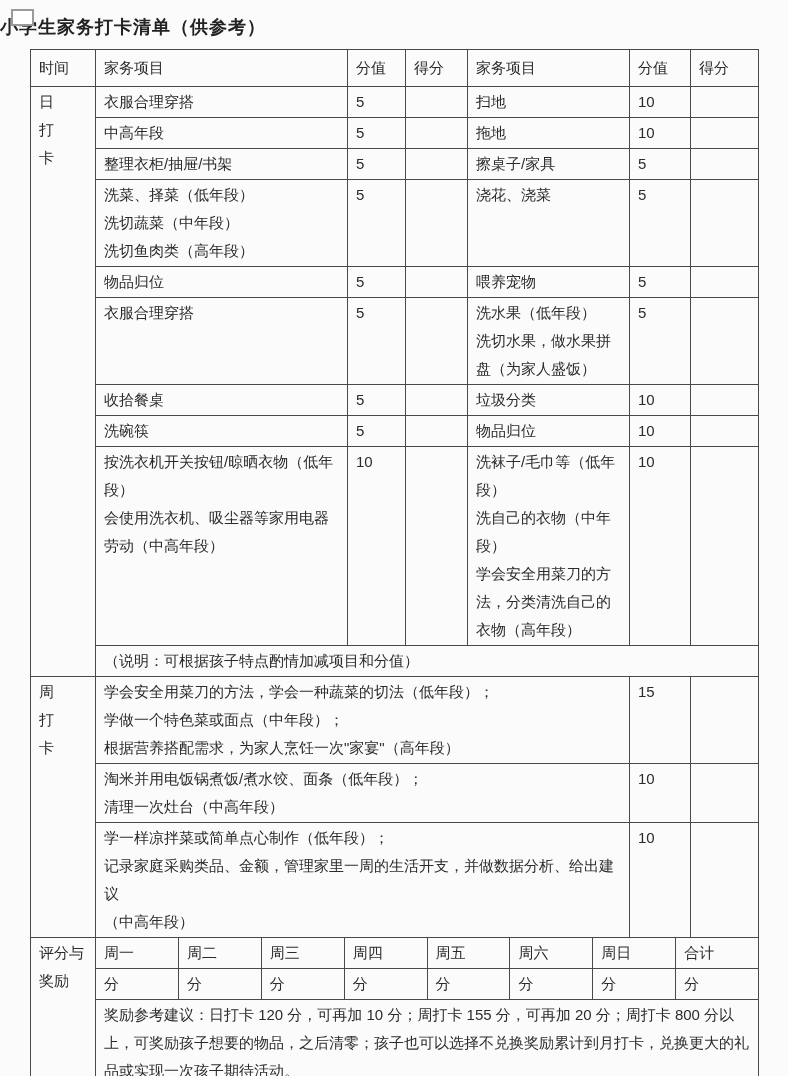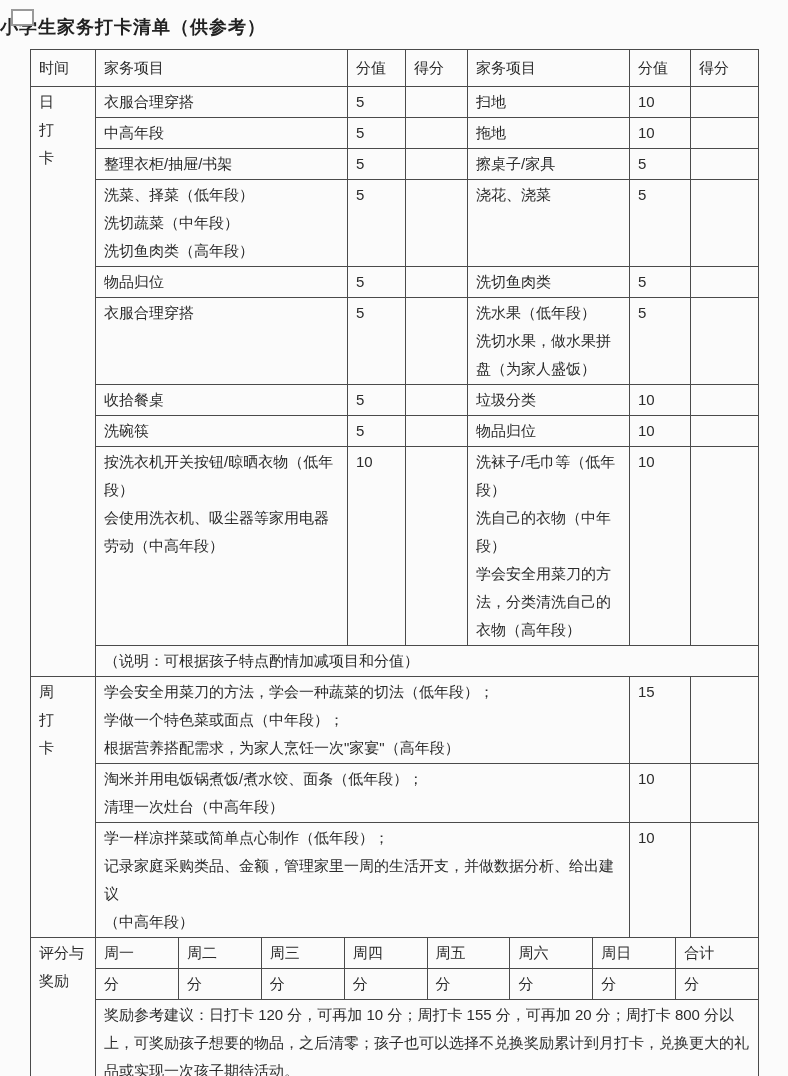--- a/index.html
+++ b/index.html
@@ -140,21 +140,21 @@
         <td class="num">5</td>
         <td></td>
         <td>浇花、浇菜</td>
         <td class="num">5</td>
         <td></td>
       </tr>
       <tr>
         <td>物品归位</td>
         <td class="num">5</td>
         <td></td>
-        <td>洗切鱼肉类</td>
+        <td>喂养宠物</td>
         <td class="num">5</td>
         <td></td>
       </tr>
       <tr>
         <td>衣服合理穿搭</td>
         <td class="num">5</td>
         <td></td>
         <td>洗水果（低年段）
 洗切水果，做水果拼盘（为家人盛饭）</td>
         <td class="num">5</td>

